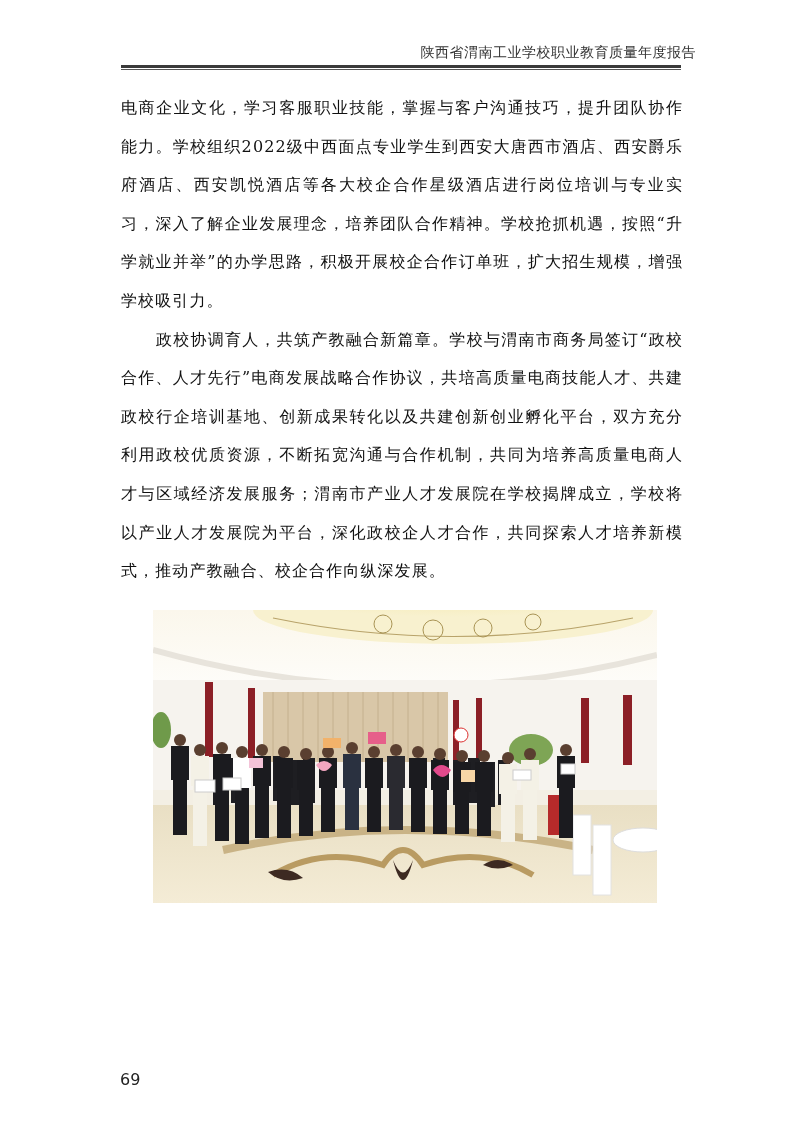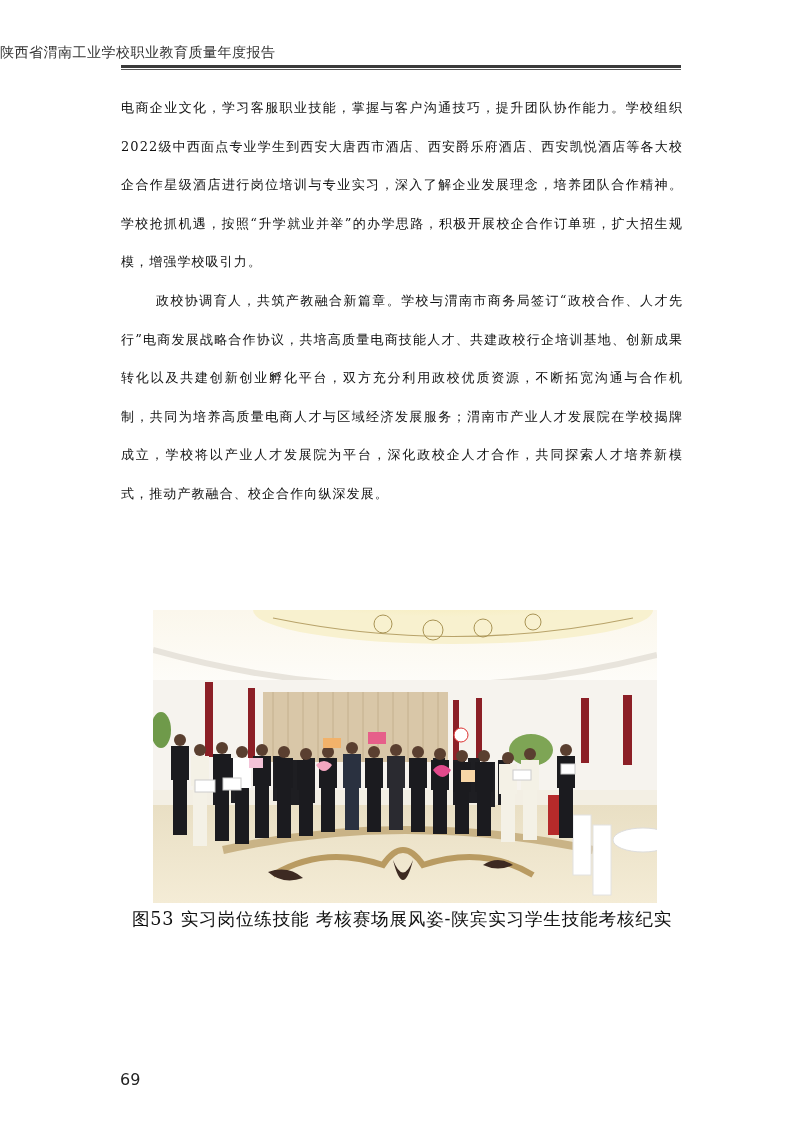--- a/index.html
+++ b/index.html
@@ -1,28 +1,28 @@
 <!DOCTYPE html>
 <html><head>
 <meta charset="utf-8">
 <style>
   html, body { margin: 0; padding: 0; background: #ffffff; }
   body { width: 800px; height: 1131px; position: relative; overflow: hidden;
          font-family: "DejaVu Serif", "Liberation Serif", serif; color: #1a1a1a; }
   .page { position: absolute; inset: 0; background: #fff; }
 
-  .header-title { position: absolute; top: 44px; left: 0; width: 696px; text-align: left;
+  .header-title { position: absolute; top: 44px; left: 0; width: 696px; text-align: right;
                   font-size: 14px; letter-spacing: 0.5px; color: #333; }
   .header-rule { position: absolute; left: 121px; width: 560px; top: 65px; }
   .header-rule .thick { height: 3px; background: #3a3a3a; }
   .header-rule .gap { height: 1px; background: #fff; }
   .header-rule .thin { height: 1px; background: #555; }
 
   .body-text { position: absolute; left: 121px; width: 562px; top: 89px; }
-  .para { margin: 0; font-size: 13px; line-height: 38.6px; text-align: justify;
+  .para { margin: 0; font-size: 16px; line-height: 38.6px; text-align: justify;
           text-align-last: left; letter-spacing: 1.1px; color: #111; }
   .para.indent { text-indent: 35px; }
 
   .photo { position: absolute; left: 153px; top: 610px; width: 504px; height: 293px;
            overflow: hidden; background: #f3efe4; }
   .photo svg { display: block; width: 100%; height: 100%; }
 
   .caption { position: absolute; top: 904px; left: 121px; width: 562px; text-align: center;
              font-size: 17.6px; line-height: 30px; letter-spacing: 0.8px; color: #111; }
   .page-number { position: absolute; top: 1070px; left: 120px; font-size: 16px; color: #222;
@@ -223,16 +223,15 @@
       <path d="M280 160 q8 -10 18 0 q-8 14 -18 0z" fill="#e24a8c"></path>
       <rect x="308" y="160" width="14" height="12" fill="#f7d6a6"></rect>
       <rect x="360" y="160" width="18" height="10" fill="#ffffff" stroke="#ccc"></rect>
       <rect x="408" y="154" width="14" height="10" fill="#ffffff" stroke="#ccc"></rect>
       <rect x="170" y="128" width="18" height="10" fill="#f2b26a"></rect>
       <rect x="215" y="122" width="18" height="12" fill="#e65f8a"></rect>
       <circle cx="308" cy="125" r="7" fill="#ffffff" stroke="#d33"></circle>
     </svg>
   </div>
 
-  <div class="caption">图53 实习岗位练技能 考核赛场展风姿-陕宾实习学生技能考核纪实</div>
 
   <div class="page-number">69</div>
 </div>
 
 </body></html>

